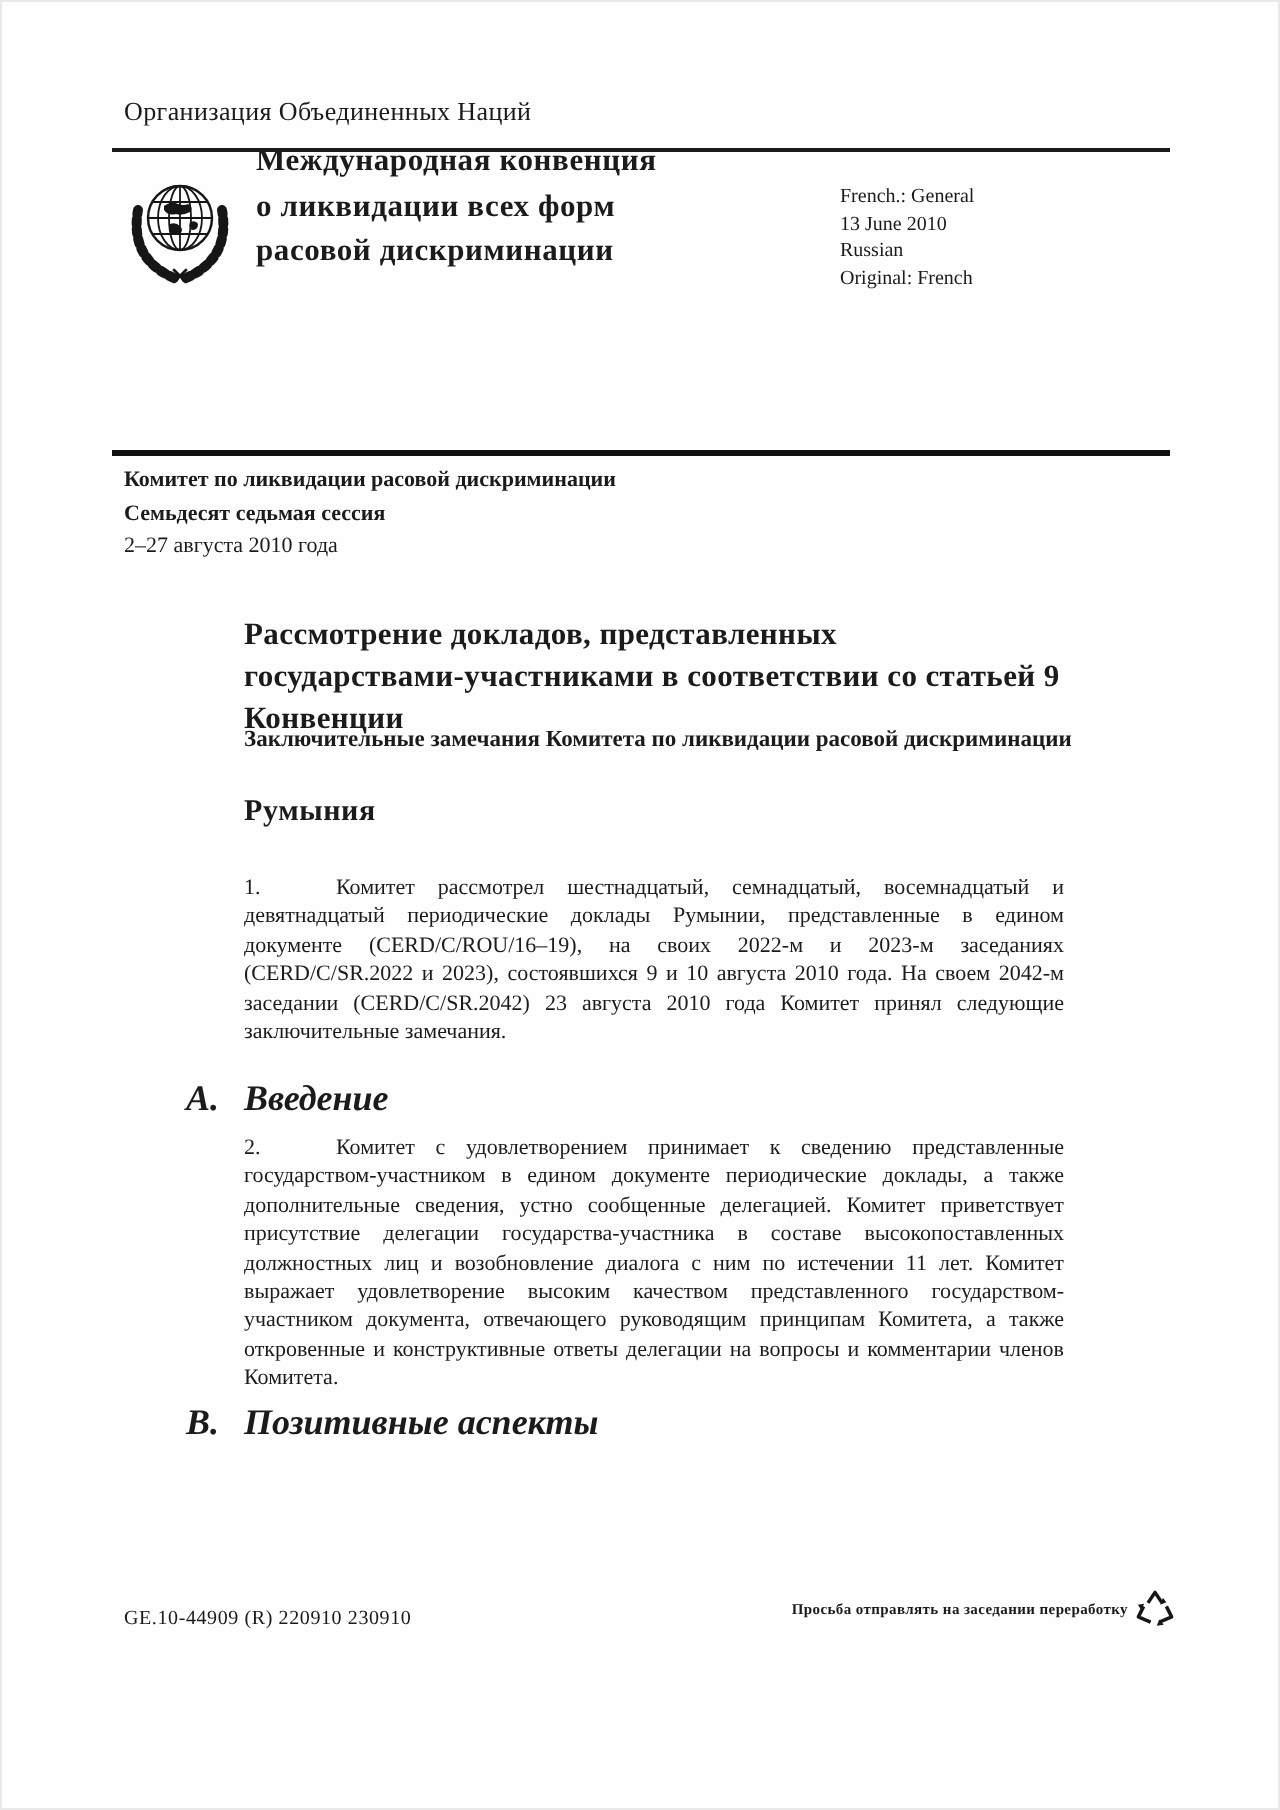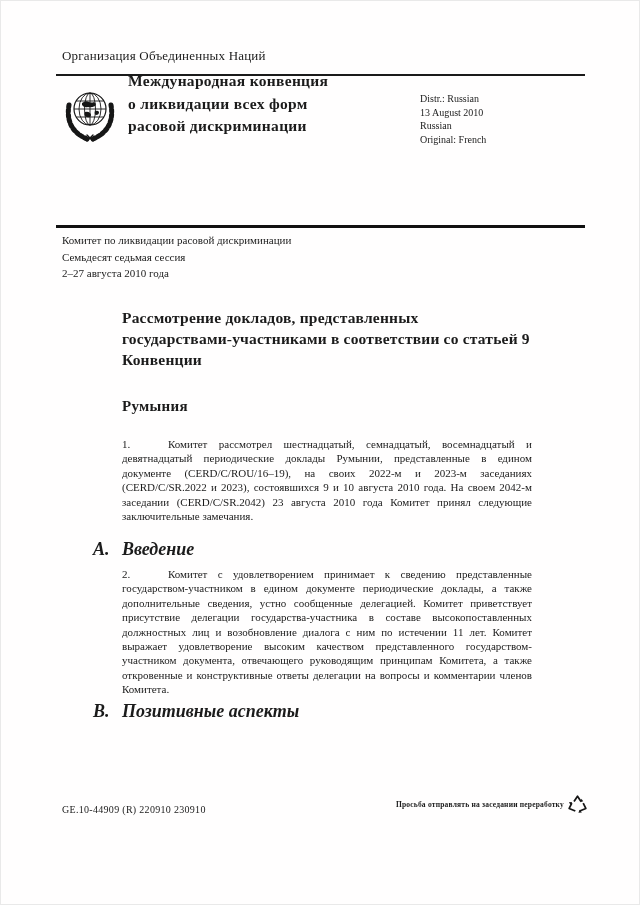--- a/index.html
+++ b/index.html
@@ -48,21 +48,21 @@
     white-space: pre-line;
     letter-spacing: .3px;
   }
   .distr {
     position: absolute; left: 420px; top: 92px;
     font-size: 10px; line-height: 13.5px;
   }
 
   
   .session { position: absolute; left: 62px; top: 232px; font-size: 11px; line-height: 16.5px; }
-  .session .b { font-weight: normal; }
+  .session .b { font-weight: bold; }
 
   
   .main-title {
     position: absolute; left: 122px; top: 291px;
     width: 410px;
     font-size: 15.5px; font-weight: bold; line-height: 21px;
     letter-spacing: .2px;
     margin-top: 16px;
   }
   .subtitle {
@@ -135,35 +135,36 @@
         <line x1="27" y1="57" x2="33" y2="51" stroke-width="1.4"></line>
         <line x1="33" y1="57" x2="27" y2="51" stroke-width="1.4"></line>
       </g>
     </svg>
   </div>
 
   <div class="conv-title">Международная конвенция
 о ликвидации всех форм
 расовой дискриминации</div>
   <div class="distr">
-    <div>Distr.: Russian</div>
-    <div>13 August 2010</div>
+    <div>French.: General</div>
+    <div>13 June 2010</div>
     <div>Russian</div>
     <div>Original: French</div>
   </div>
 
   <div class="rule-thick"></div>
 
   <div class="session">
     <div class="b">Комитет по ликвидации расовой дискриминации</div>
     <div class="b">Семьдесят седьмая сессия</div>
     <div>2–27 августа 2010 года</div>
   </div>
 
   <div class="main-title">Рассмотрение докладов, представленных государствами-участниками в соответствии со статьей 9 Конвенции</div>
+  <div class="subtitle">Заключительные замечания Комитета по ликвидации расовой дискриминации</div>
   <div class="country">Румыния</div>
 
   <p class="para" style="top:437px"><span class="pnum">1.</span><span>Комитет рассмотрел шестнадцатый, семнадцатый, восемнадцатый и девятнадцатый периодические доклады Румынии, представленные в едином документе (CERD/C/ROU/16–19), на своих 2022-м и 2023-м заседаниях (CERD/C/SR.2022 и 2023), состоявшихся 9 и 10 августа 2010 года. На своем 2042-м заседании (CERD/C/SR.2042) 23 августа 2010 года Комитет принял следующие заключительные замечания.</span></p>
 
   <div class="sec-head" style="top:539px"><span class="sec-letter">A.</span><span>Введение</span></div>
 
   <p class="para" style="top:567px"><span class="pnum">2.</span><span>Комитет с удовлетворением принимает к сведению представленные государством-участником в едином документе периодические доклады, а также дополнительные сведения, устно сообщенные делегацией. Комитет приветствует присутствие делегации государства-участника в составе высокопоставленных должностных лиц и возобновление диалога с ним по истечении 11 лет. Комитет выражает удовлетворение высоким качеством представленного государством-участником документа, отвечающего руководящим принципам Комитета, а также откровенные и конструктивные ответы делегации на вопросы и комментарии членов Комитета.</span></p>
 
   <div class="sec-head" style="top:701px"><span class="sec-letter">B.</span><span>Позитивные аспекты</span></div>
 

